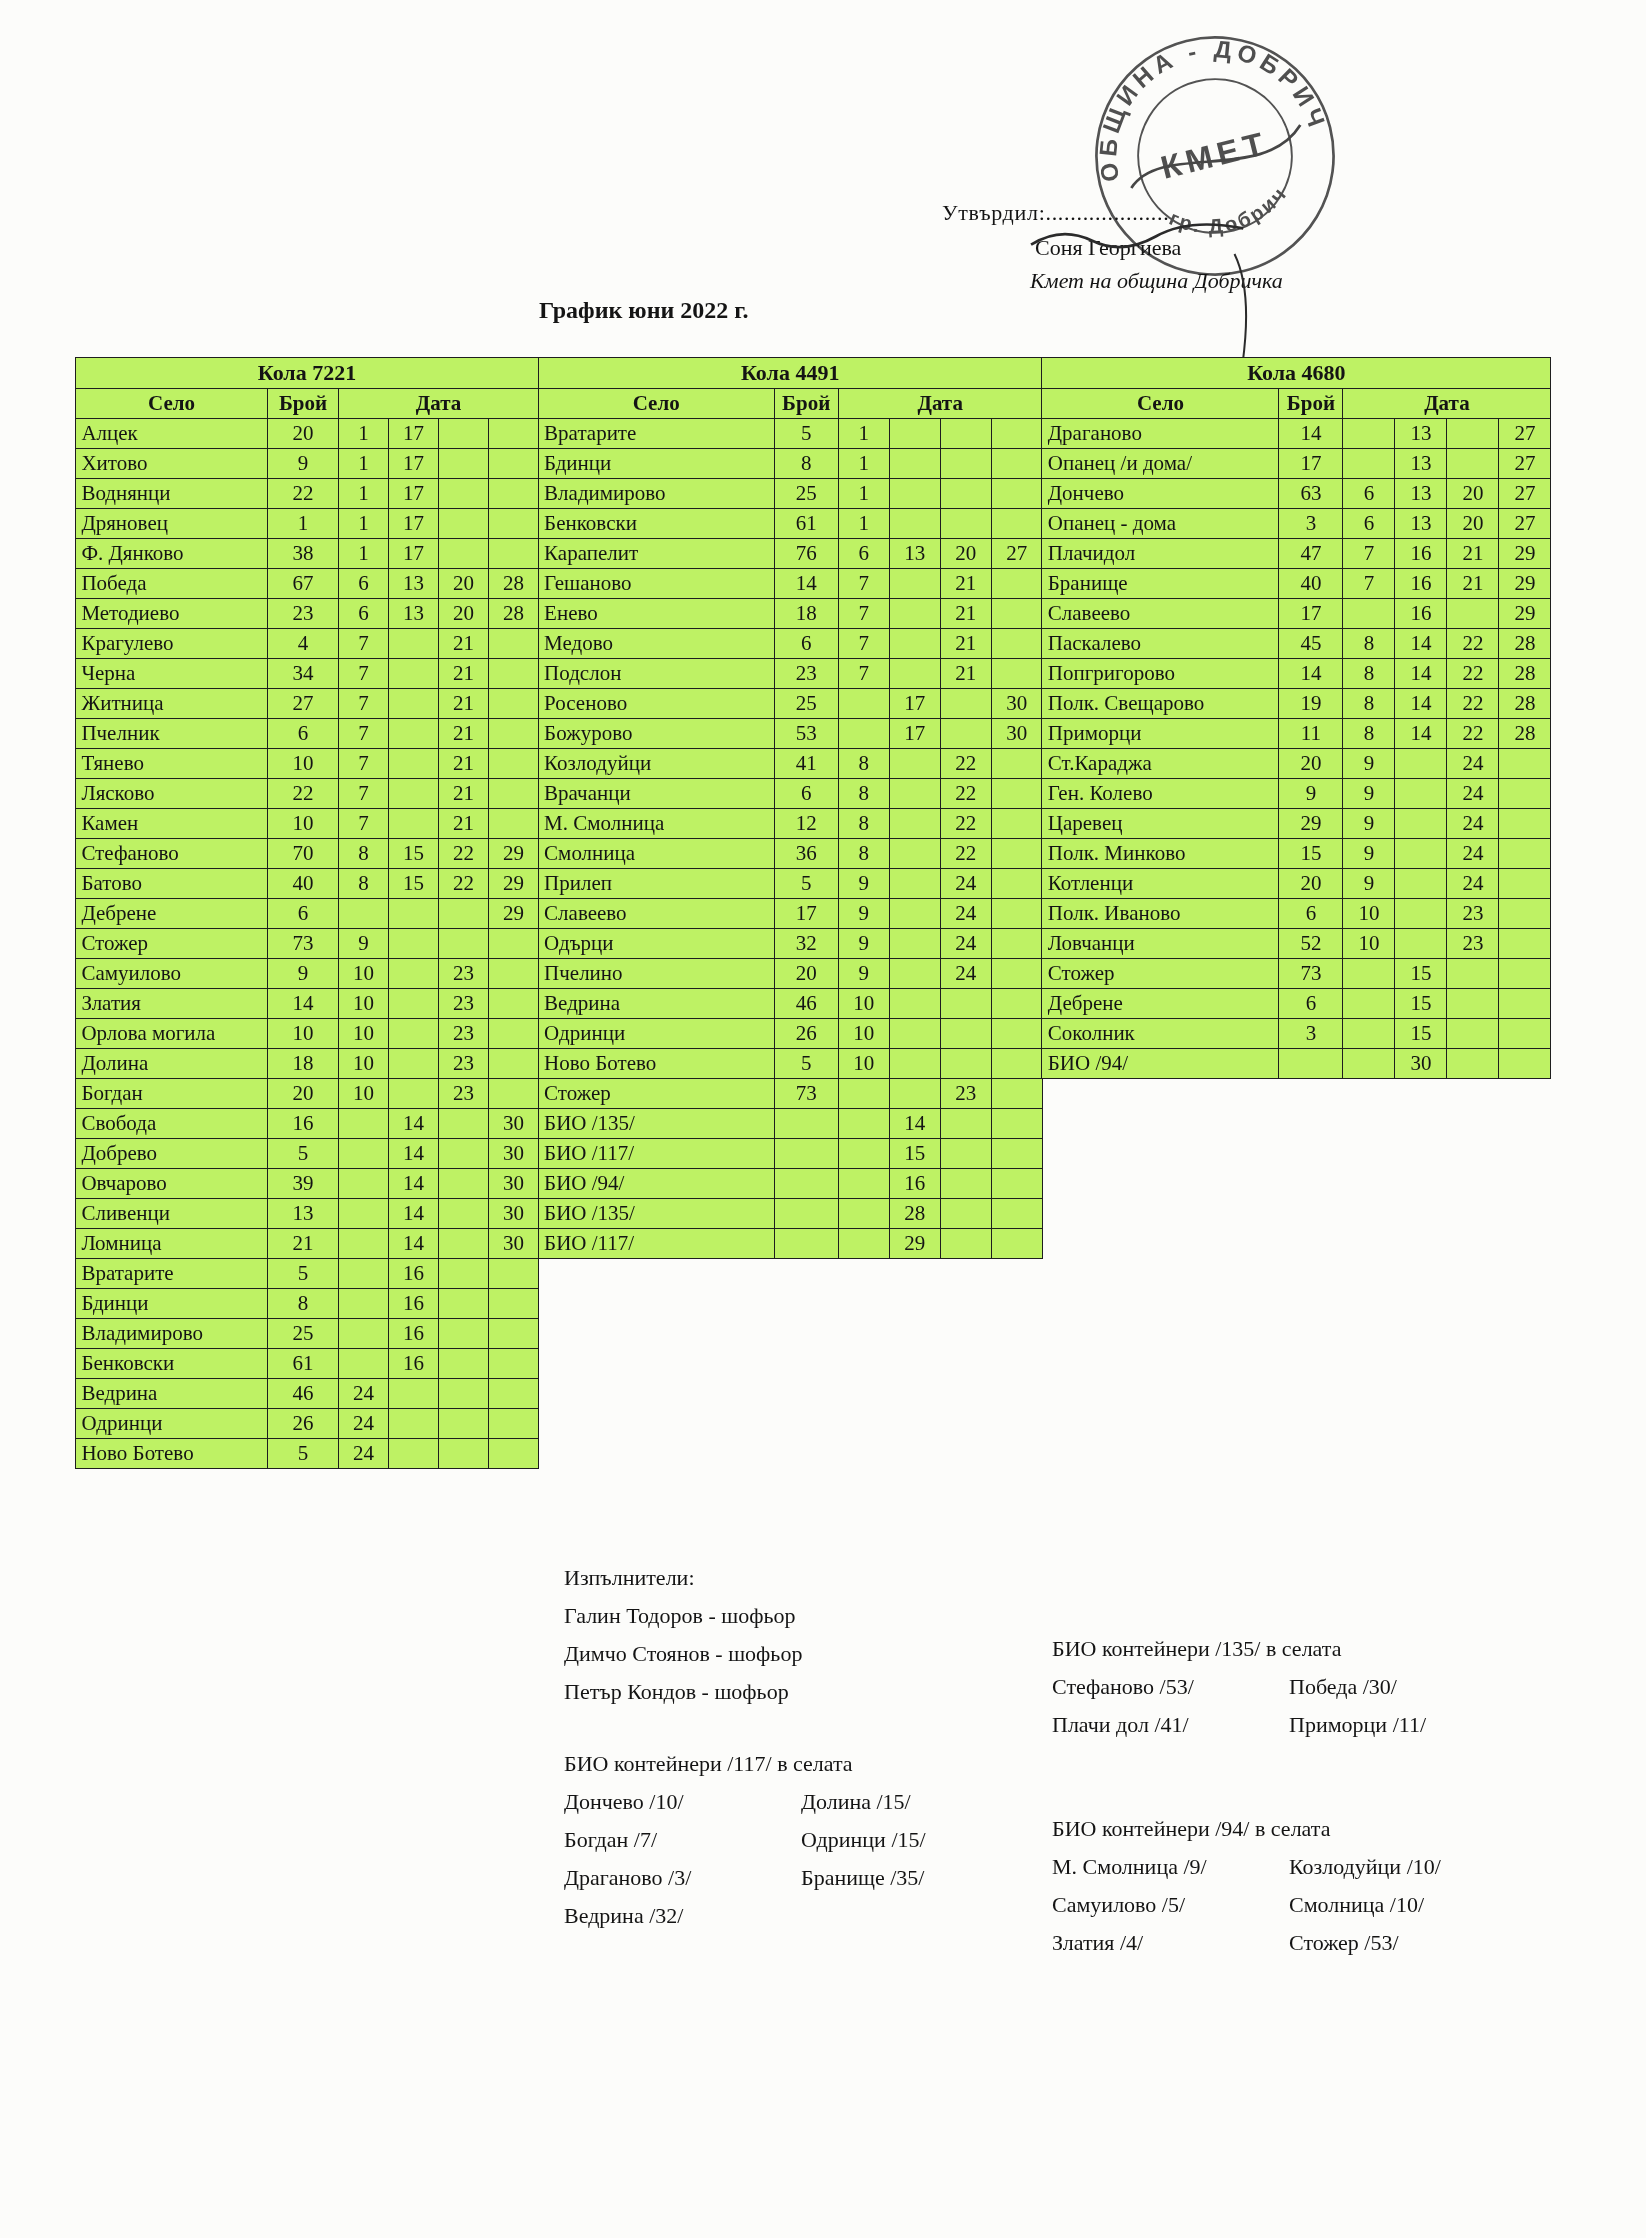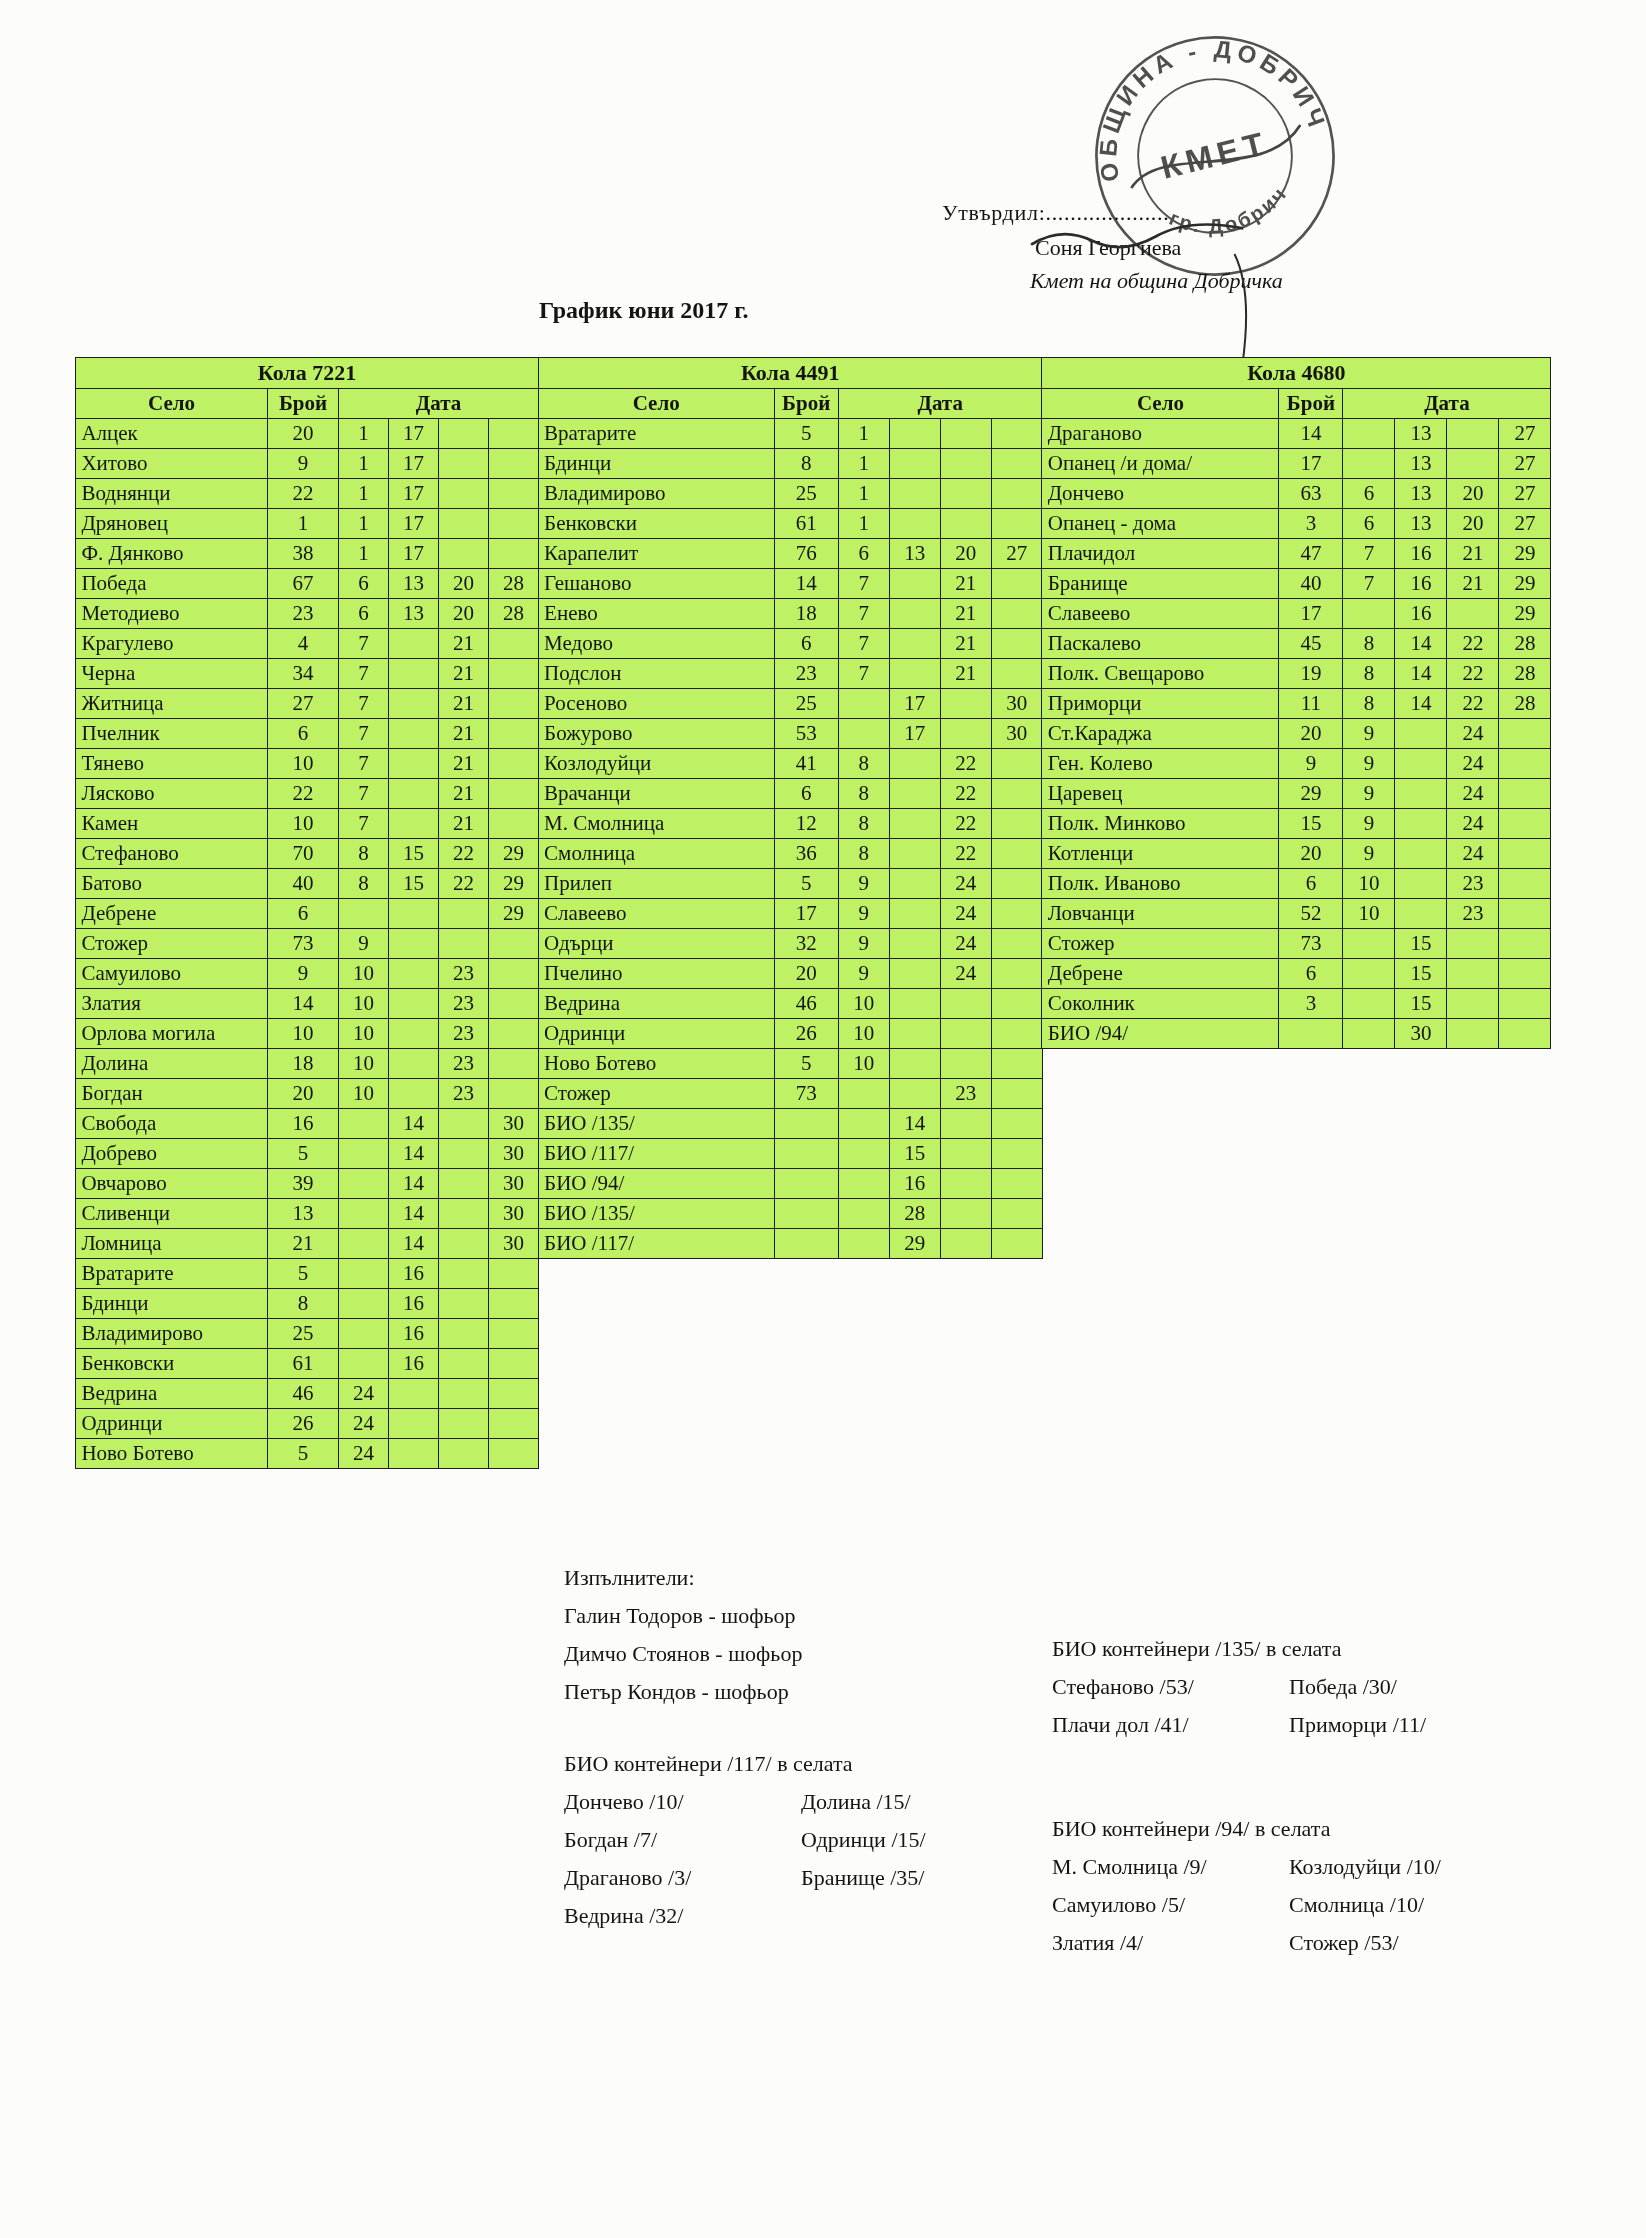--- a/index.html
+++ b/index.html
@@ -76,21 +76,21 @@
   <div class="approve-label">Утвърдил:....................</div>
   <div class="approver-name">Соня Георгиева</div>
   <div class="approver-title">Кмет  на община Добричка</div>
 
   <svg class="sign-overlay" viewBox="0 0 760 520" width="512" height="351">
     <path d="M 150,82 q 45,-28 90,-6 t 95,-6 t 130,-12" stroke-width="4"></path>
     <path d="M 452,96 C 488,170 462,280 428,472" stroke-width="3"></path>
   </svg>
   <div class="slash-mark"></div>
 
-  <div class="doc-title">График юни 2017 г.</div>
+  <div class="doc-title">График юни 2022 г.</div>
 
   <div class="tables">
 
     <table>
       <colgroup>
         <col style="width:192px">
           <col style="width:71px">
         <col style="width:50px">
           <col style="width:50px">
           <col style="width:50px">
@@ -715,20 +715,28 @@
           </tr>
           <tr>
             <td class="village">Паскалево</td>
             <td class="num">45</td>
             <td class="num">8</td>
             <td class="num">14</td>
             <td class="num">22</td>
             <td class="num">28</td>
           </tr>
           <tr>
+            <td class="village">Попгригорово</td>
+            <td class="num">14</td>
+            <td class="num">8</td>
+            <td class="num">14</td>
+            <td class="num">22</td>
+            <td class="num">28</td>
+          </tr>
+          <tr>
             <td class="village">Полк. Свещарово</td>
             <td class="num">19</td>
             <td class="num">8</td>
             <td class="num">14</td>
             <td class="num">22</td>
             <td class="num">28</td>
           </tr>
           <tr>
             <td class="village">Приморци</td>
             <td class="num">11</td>

